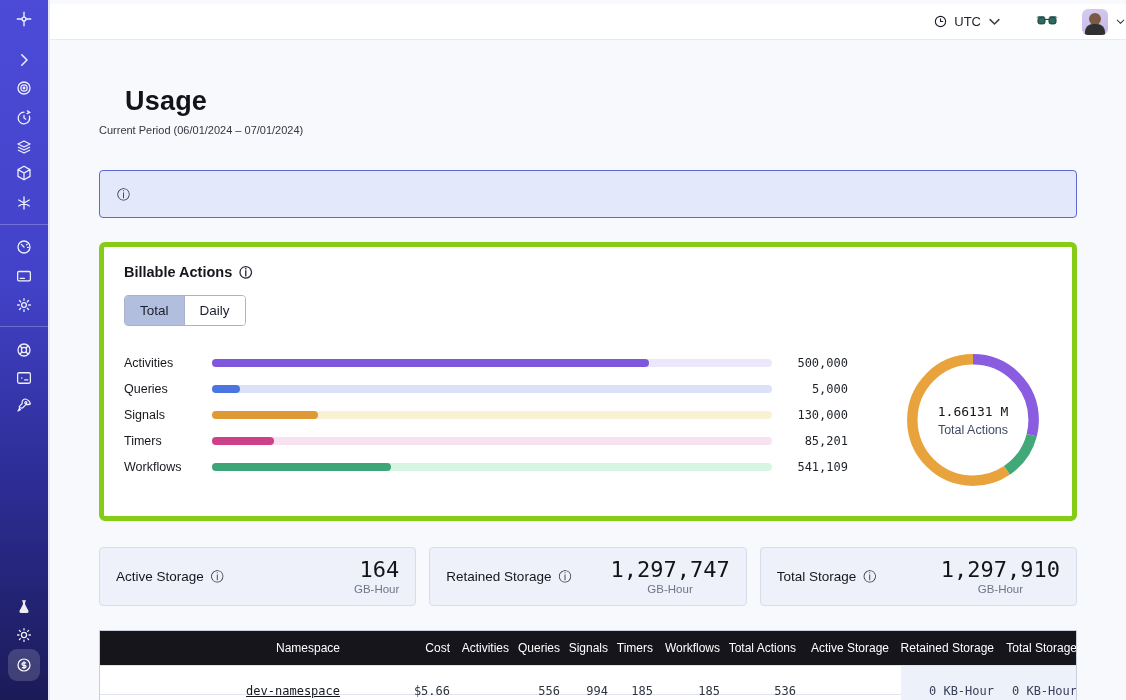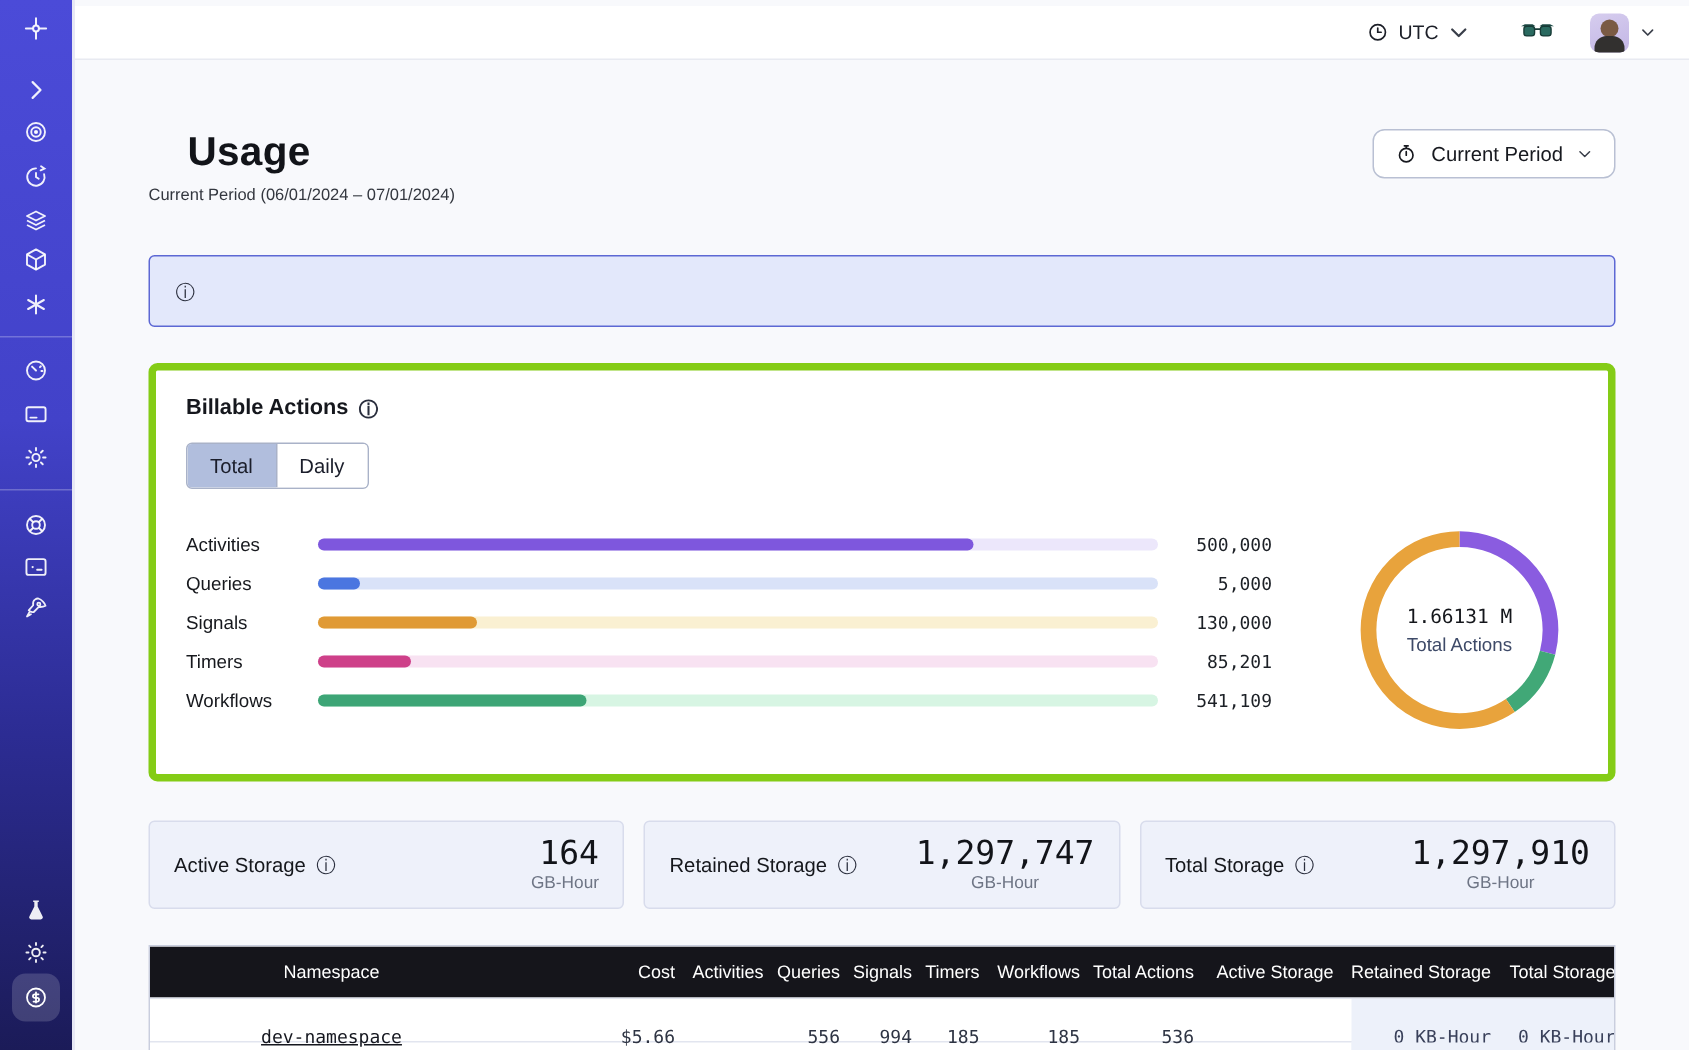--- a/index.html
+++ b/index.html
@@ -17,21 +17,21 @@
   .s-div { position:absolute; left:0; right:0; height:1px; background:rgba(255,255,255,.25); }
   .coin-wrap { position:absolute; left:8px; top:649px; width:32px; height:32px; border-radius:9px;
     background:rgba(255,255,255,.16); display:flex; align-items:center; justify-content:center;
     color:#fff; cursor:pointer; }
   .coin-wrap svg { width:18px; height:18px; }
 
   
   .main { position:absolute; left:48px; top:0; right:0; bottom:0; background:#f8f9fc;
     border-left:2px solid #e7e8f5; padding-top:4px; }
   .topbar { height:36px; background:#fff; border-bottom:1px solid #e8eaf1;
-    display:flex; align-items:center; justify-content:flex-end; padding-right:22px; gap:24px; }
+    display:flex; align-items:center; justify-content:flex-end; gap:24px; }
   .tz { display:flex; align-items:center; gap:6px; font-size:13px; color:#1c1f28; cursor:pointer; }
   .tz svg { width:15px; height:15px; }
   .chev { width:11px; height:11px; color:#3a3f4a; }
   .glasses { width:22px; height:14px; margin-left:10px; cursor:pointer; }
   .avatar { width:26px; height:26px; border-radius:6px; overflow:hidden; cursor:pointer;
     background:linear-gradient(160deg,#d6cdee 0%,#c3b6e6 100%); position:relative; }
   .avatar .head { position:absolute; top:4px; left:7px; width:12px; height:12px; border-radius:50%; background:#7a5a44; }
   .avatar .body { position:absolute; top:15px; left:3px; width:20px; height:14px; border-radius:8px 8px 0 0; background:#32302f; }
 
   .content { padding:0 49px; }
@@ -80,21 +80,21 @@
   .s-val { font-size:22px; color:#121419; line-height:1.1; }
   .s-unit { font-size:11.5px; color:#6e7585; margin-top:1px;text-align:center; }
 
   
   .table { margin-top:24px; border:1px solid #c9cede; background:#fff; overflow:hidden; }
   .tr { display:grid; grid-template-columns:240px 122px 59px 51px 48px 45px 67px 76px 12px 81px 105px 94px; }
   .th-row { background:#15151b; color:#fff; height:34px; }
   .cell { display:flex; align-items:center; justify-content:flex-end; padding-right:12px;
     font-size:12px; white-space:nowrap; }
   .cell > span { flex-shrink:0; }
-  .cell.left { justify-content:center; padding-left:2px; padding-right:0; }
+  .cell.left { justify-content:flex-end; padding-left:2px; padding-right:0; }
   .th-row .cell { font-weight:500; font-size:12px; }
   .body-row { height:29px; border-top:1px solid #e2e5ef; }
   .body-row:first-of-type { border-top:none; }
   .body-row .cell { color:#2e3443; }
   .ns-link { font-size:12px; color:#15171f; text-decoration:underline; cursor:pointer; }
   .gdiv { border-left:4px solid #0369a1;margin-top:36px; }
   .stor { background:#edf1fa; }
   .body-row .stor { color:#39405a; }
   .last-pad { padding-right:23px; }
 </style>
@@ -237,30 +237,20 @@
     </div>
   </div>
 
   <div class="content">
 
     <div class="head-row">
       <div>
         <h1>Usage</h1>
         <div class="subtitle">Current Period (06/01/2024 – 07/01/2024)</div>
       </div>
-      <button class="period-btn">
-        <svg class="sw" viewBox="0 0 24 24" fill="none" stroke="#17191f" stroke-width="1.8" stroke-linecap="round">
-            <circle cx="12" cy="13.5" r="7.2"></circle>
-            <path d="M12 13.5V9.8M10 3.5h4M12 3.5v2.6"></path>
-          </svg>
-        <span>Current Period</span>
-        <svg class="chev" viewBox="0 0 24 24" fill="none" stroke="currentColor" stroke-width="2.2" stroke-linecap="round" stroke-linejoin="round">
-            <path d="M5 9l7 7 7-7"></path>
-          </svg>
-      </button>
     </div>
 
     <div class="banner">
       <i class="i-ico">ⓘ</i>
     </div>
 
     <div class="card">
       <div class="card-title">
         <span>Billable Actions</span>
         <i class="i-ico">ⓘ</i>

